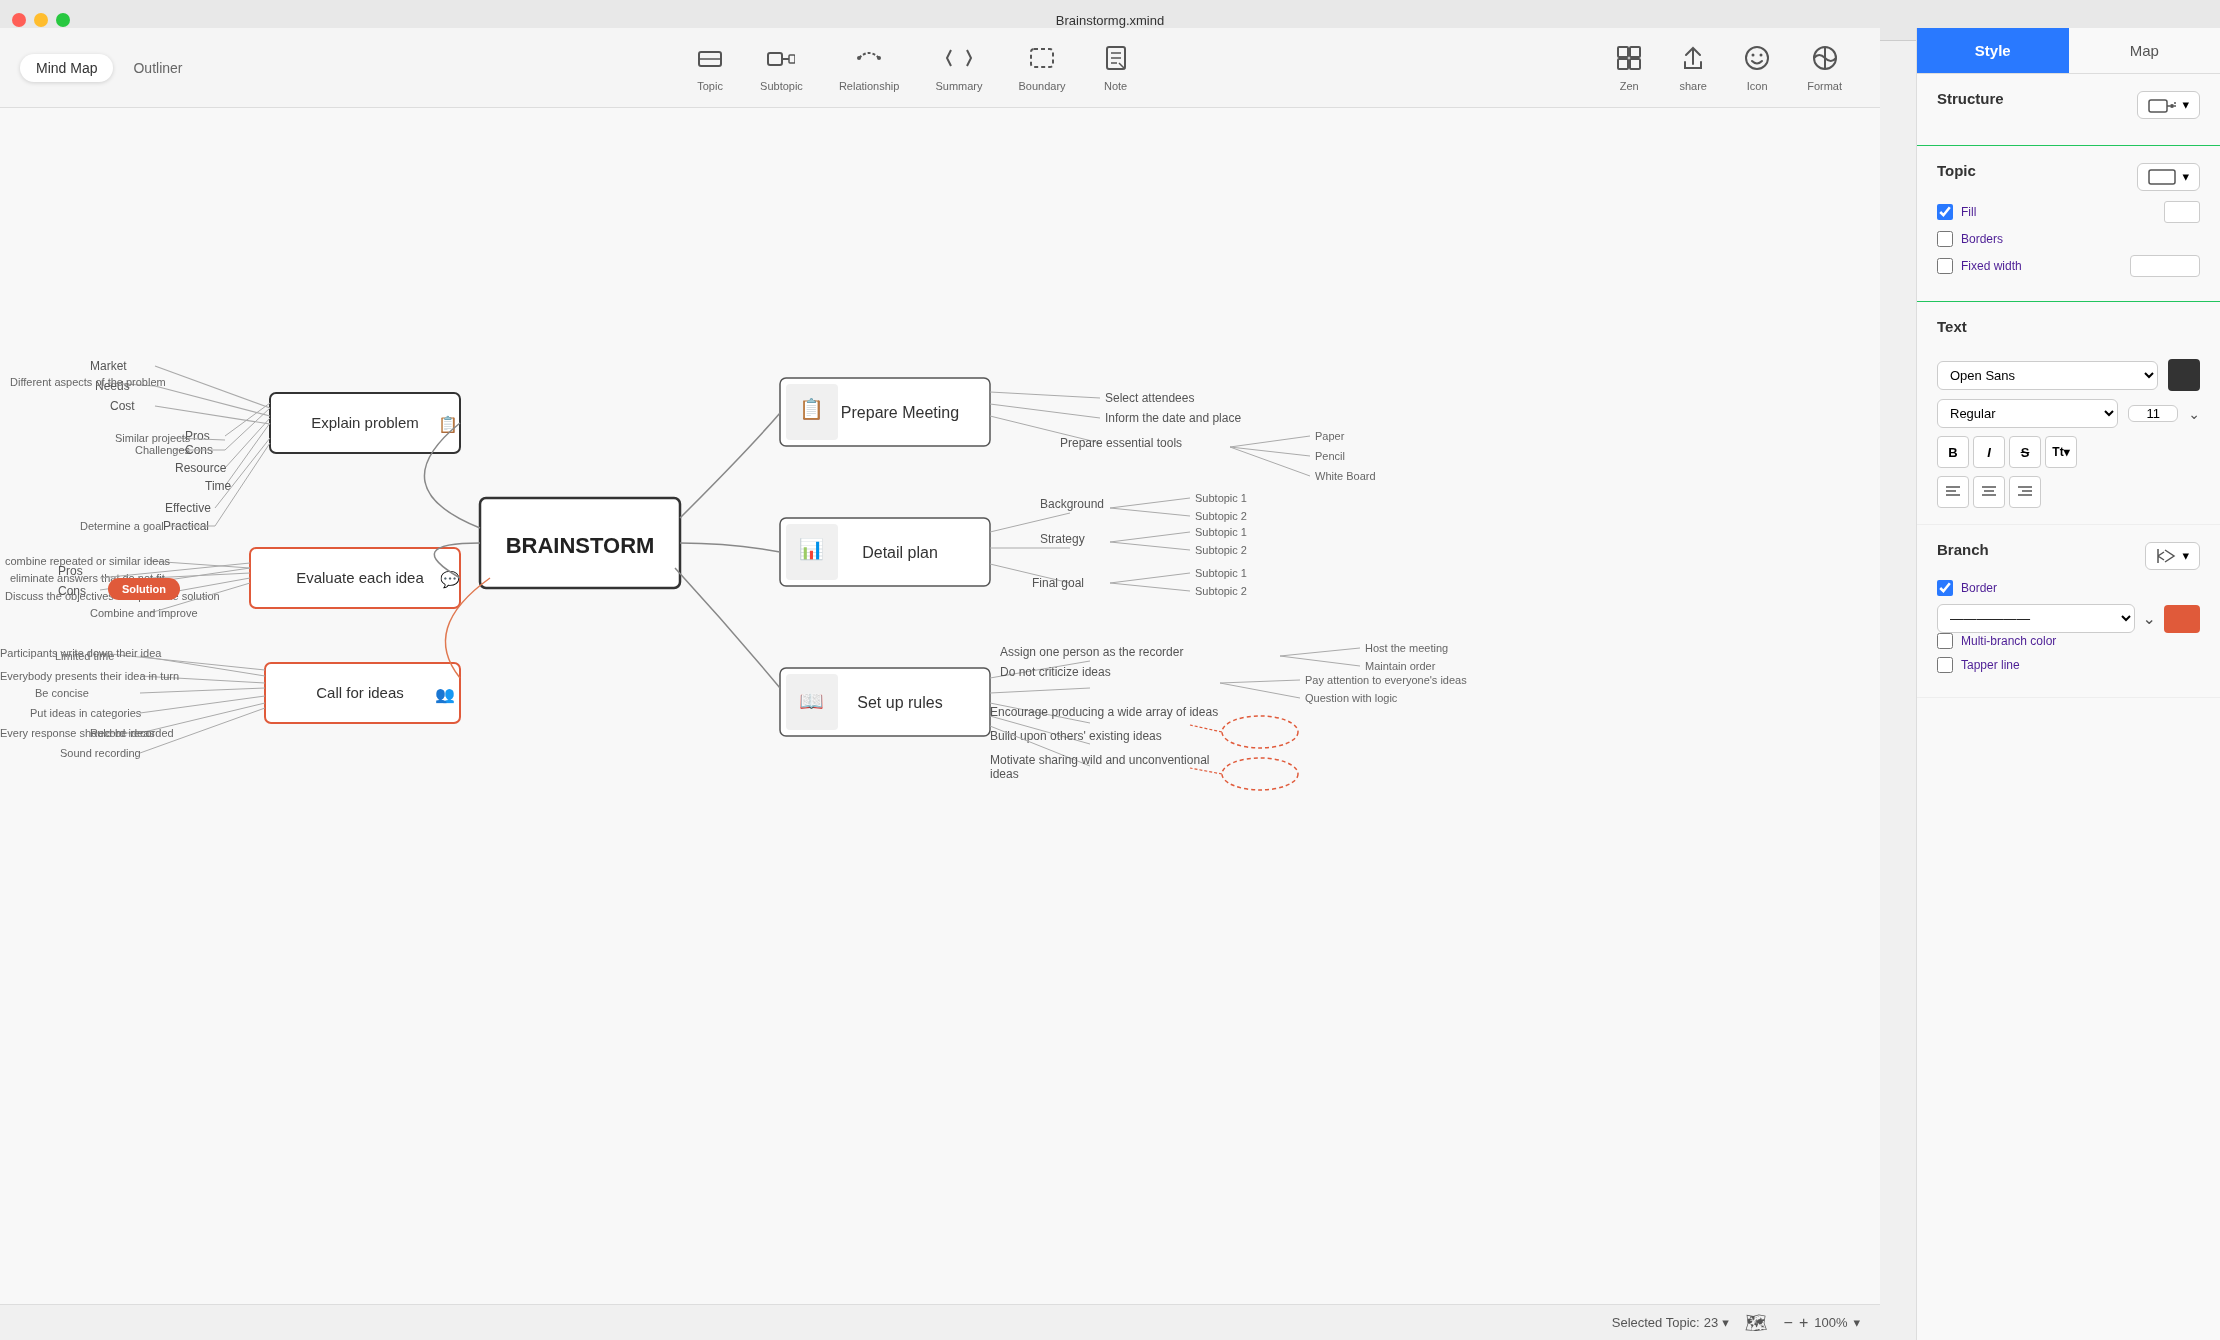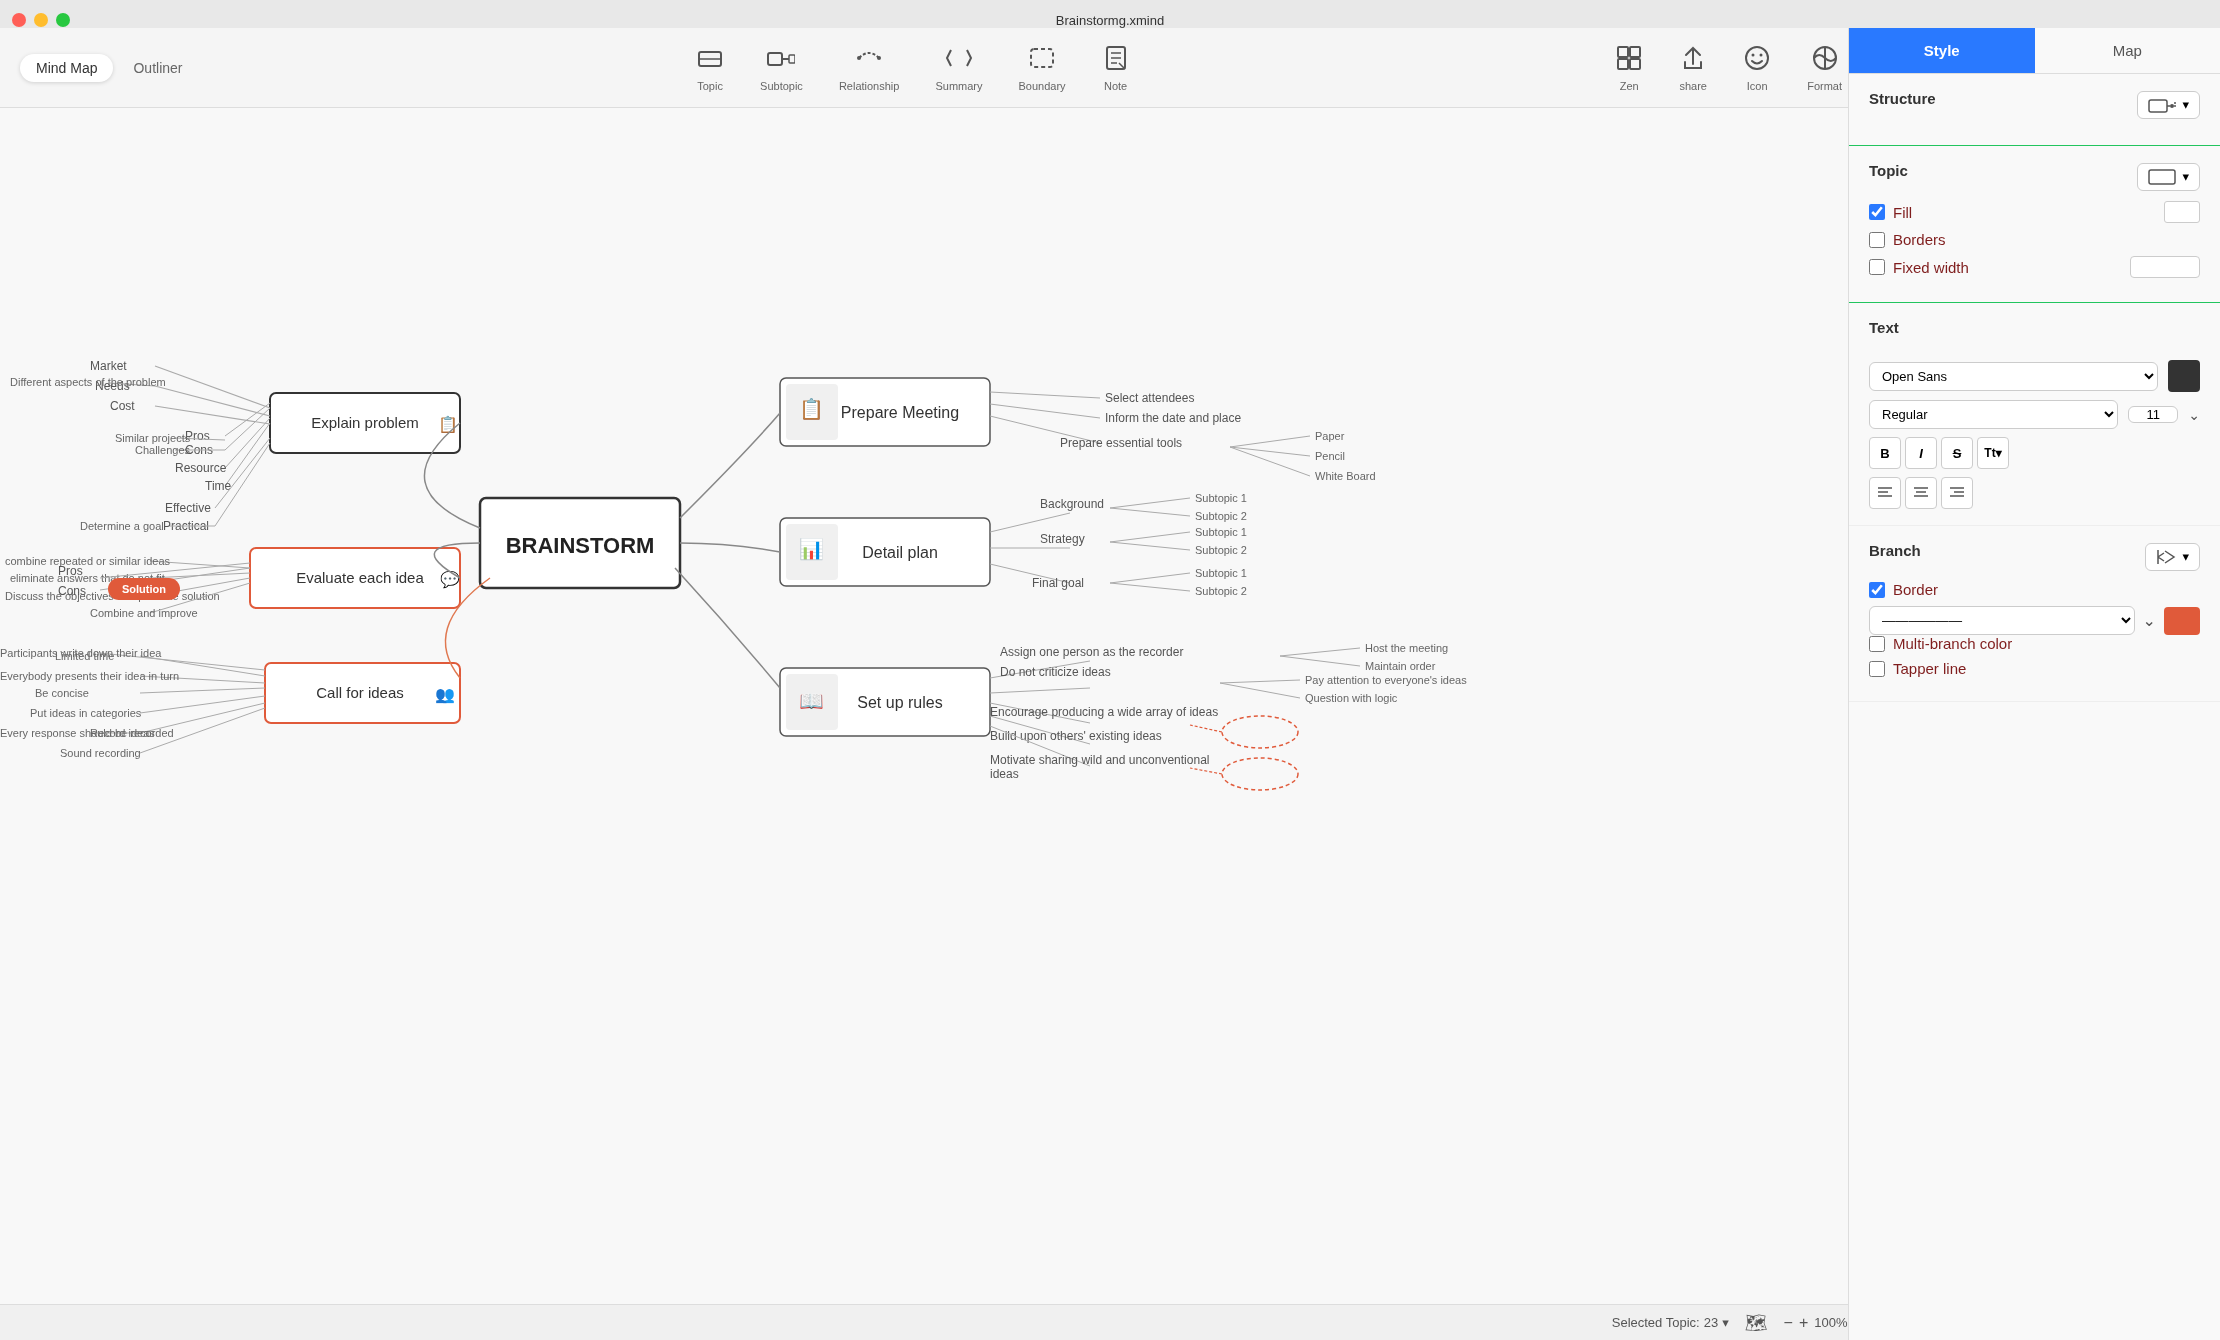--- a/index.html
+++ b/index.html
@@ -36,21 +36,21 @@
       display: flex; flex-direction: column; align-items: center; gap: 4px;
       padding: 8px 18px; cursor: pointer; color: #555;
     }
     .toolbar-item .icon { font-size: 22px; line-height: 1; }
     .toolbar-item .label { font-size: 11px; color: #666; }
 
     .toolbar-right { display: flex; align-items: center; gap: 0; margin-left: auto; }
 
     
     .right-panel {
-      position: absolute; top: 28px; right: 0; width: 372px; bottom: 0;
+      position: absolute; top: 28px; right: 0; width: 304px; bottom: 0;
       background: #f9f9f9; border-left: 1px solid #ddd;
     }
     .panel-tabs { display: flex; border-bottom: 1px solid #ddd; }
     .panel-tab {
       flex: 1; padding: 14px 0; text-align: center; font-size: 15px;
       cursor: pointer; color: #555;
     }
     .panel-tab.active { background: #2979ff; color: #fff; font-weight: 600; }
     .panel-tab.inactive { background: #f9f9f9; }
 
@@ -60,21 +60,21 @@
     .panel-row { display: flex; align-items: center; justify-content: space-between; margin-bottom: 10px; }
 
     .structure-btn {
       display: flex; align-items: center; gap: 6px; border: 1px solid #ccc;
       border-radius: 6px; padding: 4px 10px; background: #fff; cursor: pointer;
       font-size: 13px;
     }
 
     .checkbox-row { display: flex; align-items: center; gap: 8px; margin-bottom: 8px; }
     .cb { width: 16px; height: 16px; accent-color: #2979ff; }
-    .cb-label { font-size: 15px; color: #7f1d1d; }
+    .cb-label { font-size: 12px; color: #4c1d95; }
     .px-input {
       width: 70px; border: 1px solid #ccc; border-radius: 4px;
       padding: 3px 6px; font-size: 12px; text-align: right; background: #fff;
     }
 
     .text-section { padding: 16px 20px; border-bottom: 1px solid #eee; }
     .text-title { font-size: 15px; font-weight: 600; color: #333; margin-bottom: 24px; }
     .font-row { display: flex; align-items: center; gap: 10px; margin-bottom: 8px; }
     .font-select {
       flex: 1; border: 1px solid #ccc; border-radius: 6px; padding: 5px 8px;

